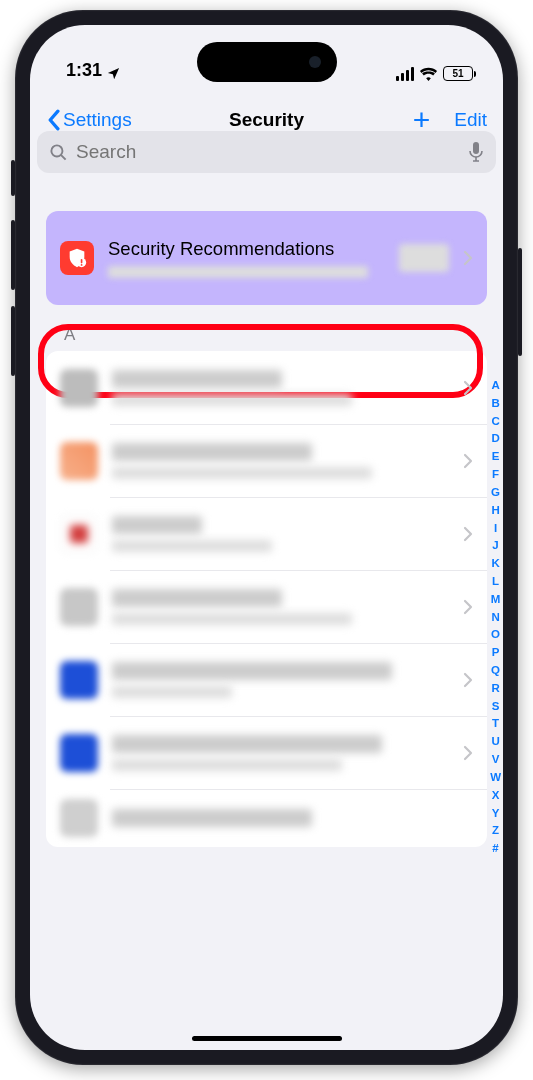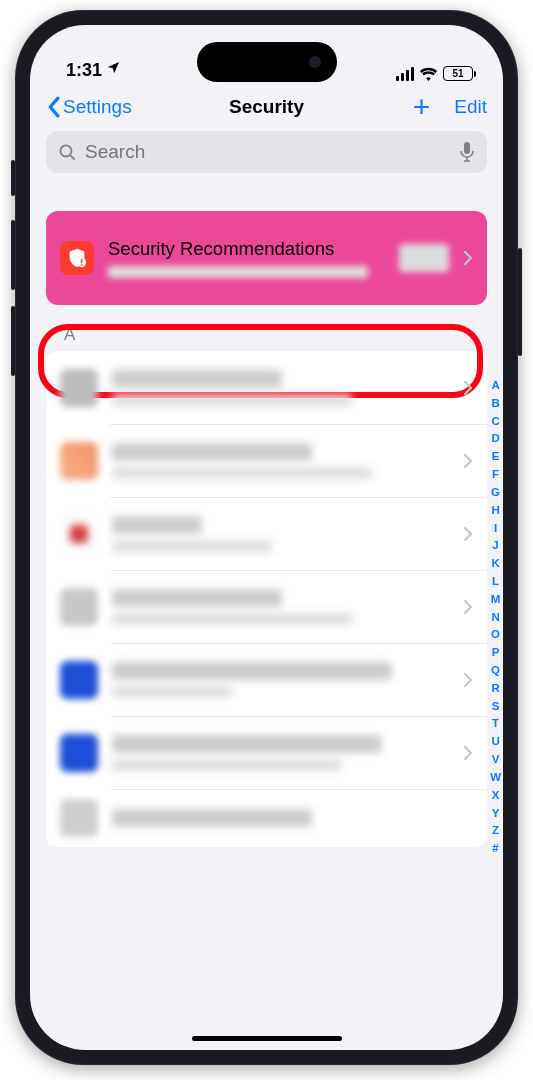--- a/index.html
+++ b/index.html
@@ -54,59 +54,59 @@
     
     .statusbar {
       height: 58px;
       display: flex;
       justify-content: space-between;
       align-items: flex-end;
       padding: 0 30px 2px 36px;
       font-size: 17px;
       font-weight: 600;
     }
-    .status-left { display:flex; align-items:flex-start; gap:4px; font-size:18px;margin-top:21px;}
+    .status-left { display:flex; align-items:flex-end; gap:4px; font-size:18px;margin-top:21px;}
     .status-right { display:flex; align-items:center; gap:5px;margin-top:44px; }
     .cellular { display:inline-flex; align-items:flex-end; gap:1.5px; }
     .cellular i { width:3.5px; background:#000; border-radius:1px; display:block; }
     .cellular i:nth-child(1){height:5px;} .cellular i:nth-child(2){height:8px;}
     .cellular i:nth-child(3){height:11px;} .cellular i:nth-child(4){height:14px;}
     .battery {
       width:30px; height:15px; border:1.5px solid #000; border-radius:4px; position:relative;
       display:flex; align-items:center; justify-content:center; font-size:10px; font-weight:700;
     }
     .battery::after{ content:""; position:absolute; right:-4px; top:4px; width:2.5px; height:6px; background:#000; border-radius:0 2px 2px 0;}
     .battery .fill{ position:absolute; left:1px; top:1px; bottom:1px; width:51%; background:#000; border-radius:2px 0 0 2px; z-index:-1;}
     .battery span{ color:#000; mix-blend-mode:normal; z-index:1; font-size:10px;}
     
     .navbar {
       height: 48px;
       display: flex;
-      align-items: center;
+      align-items: flex-end;
       justify-content: space-between;
       padding: 0 16px;
     }
     .nav-left { display:flex; align-items:center; color:#0b7aff; font-size:19px; gap:2px;}
     .nav-title { font-size:19px; font-weight:600; color:#000; position:absolute; left:50%; transform:translateX(-50%);}
     .nav-right { display:flex; align-items:center; gap:24px; color:#0b7aff; font-size:19px;}
     .plus { font-size:30px; font-weight:300; line-height:0; }
     
-    .search-wrap { padding: 0 16px 12px; }
+    .search-wrap { padding: 0 7px 12px; }
     .search {
       background:#e3e3e9; border-radius:12px; height:42px;
       display:flex; align-items:center; padding:0 12px; gap:8px;
     }
     .search input {
       flex:1; border:none; background:transparent; font-size:19px; color:#808086; outline:none;
     }
     .search .sicon, .search .mic { color:#818188; }
     
     .content { padding: 0 16px; position:relative; }
     .group {
-      background:#ec4899; border-radius:12px; margin-top:26px; overflow:hidden;
+      background:#c4b5fd; border-radius:12px; margin-top:26px; overflow:hidden;
     }
     .row {
       display:flex; align-items:center; padding:12px 14px; gap:14px; position:relative;
       min-height:72px;
     }
     .row + .row::before{
       content:""; position:absolute; top:0; left:62px; right:0; height:1px; background:#e4e4e8;
     }
     .icon-box {
       width:34px; height:34px; border-radius:8px; display:flex; align-items:center; justify-content:center; flex-shrink:0;

